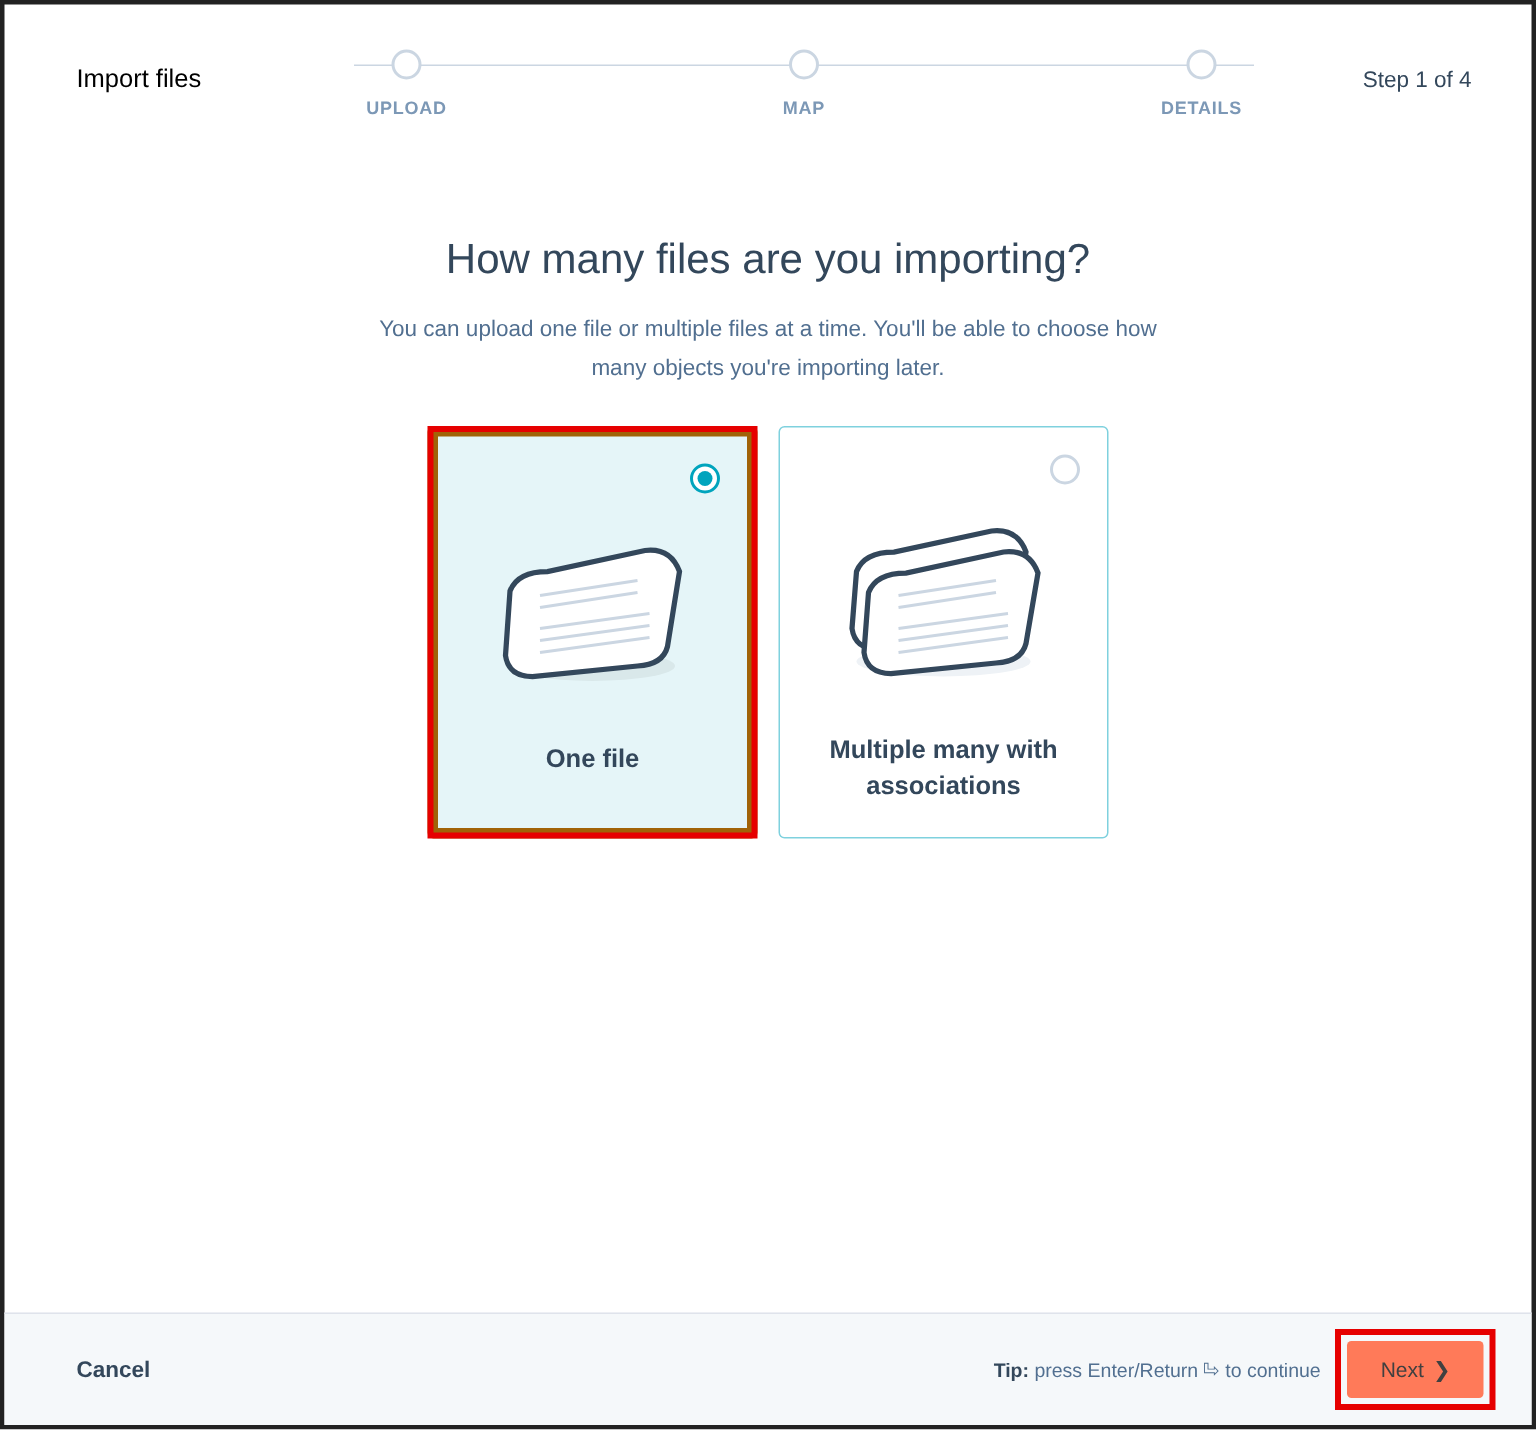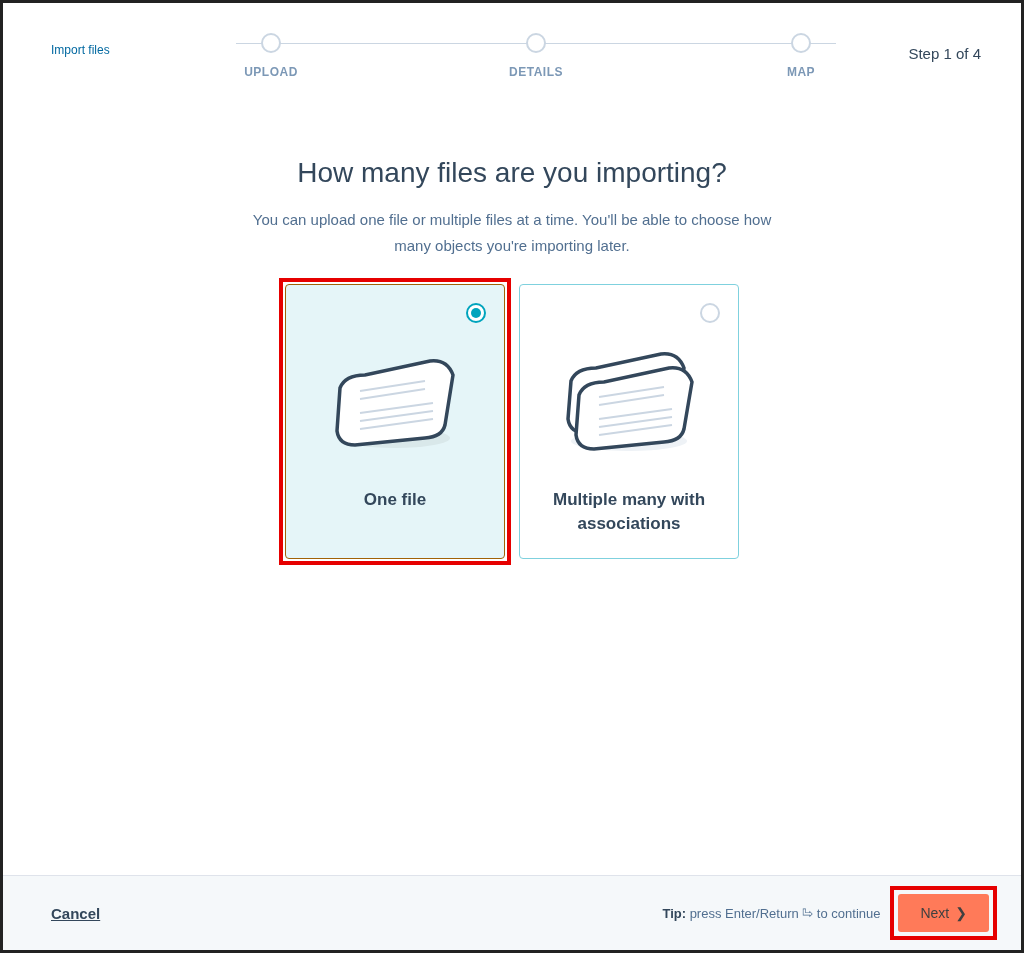--- a/index.html
+++ b/index.html
@@ -1,51 +1,51 @@
 <!DOCTYPE html>
 <html><head>
 <meta charset="utf-8">
 <style>
   * { box-sizing: border-box; margin: 0; padding: 0; }
   html, body { width: 1024px; height: 953px; font-family: -apple-system, "Helvetica Neue", Arial, sans-serif; color: #33475b; }
   .frame { width: 1024px; height: 953px; border: 3px solid #222; position: relative; background: #fff; display: flex; flex-direction: column; }
   
   
   .header { display: flex; align-items: flex-start; padding: 30px 40px 10px 48px; }
-  .header-left { width: 160px; padding-top: 10px; font-size: 12px; color: #0369a1; }
+  .header-left { width: 160px; padding-top: 10px; font-size: 17px; color: #000000; }
   .header-center { flex: 1; position: relative; }
   .header-right { width: 120px; text-align: right; padding-top: 12px; font-size: 15px; color: #33475b; }
   
   .steps { display: flex; justify-content: space-between; align-items: flex-start; position: relative; padding: 0 0px; }
   .steps-line { position: absolute; top: 10px; left: 25px; right: 25px; height: 1px; background: #cbd6e2; z-index: 0; }
   .step { display: flex; flex-direction: column; align-items: center; width: 120px; position: relative; z-index: 1; }
   .step-circle { width: 20px; height: 20px; border-radius: 50%; background: #fff; border: 2px solid #cbd6e2; }
   .step-circle.active { border: 3px solid #ff7a59; width: 21px; height: 21px; }
   .step-label { margin-top: 12px; font-size: 12px; font-weight: 700; color: #7c98b6; letter-spacing: 0.5px; }
   .step-label.active { color: #516f90; }
   
   
   .main { flex: 1; padding: 40px 40px 20px; text-align: center; }
   .heading { font-size: 28px; font-weight: 500; color: #33475b; margin-bottom: 18px; margin-top: 28px;}
   .subheading { font-size: 15px; color: #516f90; line-height: 1.7; max-width: 540px; margin: 0 auto 26px; }
   
   .cards { display: flex; justify-content: center; gap: 14px; }
   .card { width: 220px; height: 275px; border: 1px solid #7fd1de; border-radius: 4px; padding: 18px; position: relative; cursor: pointer; display:flex; flex-direction:column; align-items:center; }
-  .card.selected { background: #e5f5f8; border: 1px solid #a16207; }
+  .card.selected { background: #e5f5f8; border: 7px solid #a16207; }
   .card .radio { position: absolute; top: 18px; right: 18px; width: 20px; height: 20px; border-radius: 50%; border: 2px solid #cbd6e2; background:#fff; display:flex; align-items:center; justify-content:center;}
   .card.selected .radio { border: 2px solid #00a4bd; }
   .card.selected .radio-inner { width: 10px; height: 10px; border-radius:50%; background:#00a4bd; }
   .card-illustration { width: 160px; height: 140px; margin-top: 25px; display:flex; align-items:center; justify-content:center; }
   .card-title { font-size: 17px; font-weight: 700; color: #33475b; margin-top: 20px; line-height:1.4; }
   
   .highlight-red { position: absolute; border: 4px solid #e60000; pointer-events: none; }
   
   
   .footer { height: 75px; background: #f5f8fa; border-top: 1px solid #dfe3eb; display: flex; align-items: center; padding: 0 32px 0 48px; }
-  .cancel { font-weight: 700; text-decoration: underline; color: #33475b; cursor: pointer; font-size: 15px;}
+  .cancel { font-weight: 700; color: #33475b; cursor: pointer; font-size: 15px;}
   .footer-spacer { flex: 1; }
   .tip { font-size: 13px; color: #516f90; margin-right: 18px; }
   .tip b { color:#33475b; font-weight:700;}
   .next-btn { background: #ff7a59; color: #404040; border: none; padding: 11px 22px; font-size: 14px; font-weight: 500; border-radius: 3px; cursor: pointer; display:flex; align-items:center; gap:6px;}
   .next-btn .chev { font-size: 14px; }
   
   .ret-icon { display:inline-block; transform: scaleX(-1); font-size: 13px;}
 </style>
 </head>
 <body>
@@ -56,25 +56,25 @@
     <div class="header-left">Import files</div>
     <div class="header-center">
       <div class="steps">
         <div class="steps-line"></div>
         <div class="step">
           <div class="step-circle"></div>
           <div class="step-label">UPLOAD</div>
         </div>
         <div class="step">
           <div class="step-circle"></div>
-          <div class="step-label">DETAILS</div>
+          <div class="step-label">MAP</div>
         </div>
         <div class="step">
           <div class="step-circle"></div>
-          <div class="step-label">MAP</div>
+          <div class="step-label">DETAILS</div>
         </div>
       </div>
     </div>
     <div class="header-right">Step 1 of 4</div>
   </div>
 
   <div class="main">
     <h1 class="heading">How many files are you importing?</h1>
     <p class="subheading">You can upload one file or multiple files at a time. You'll be able to choose how many objects you're importing later.</p>
 

